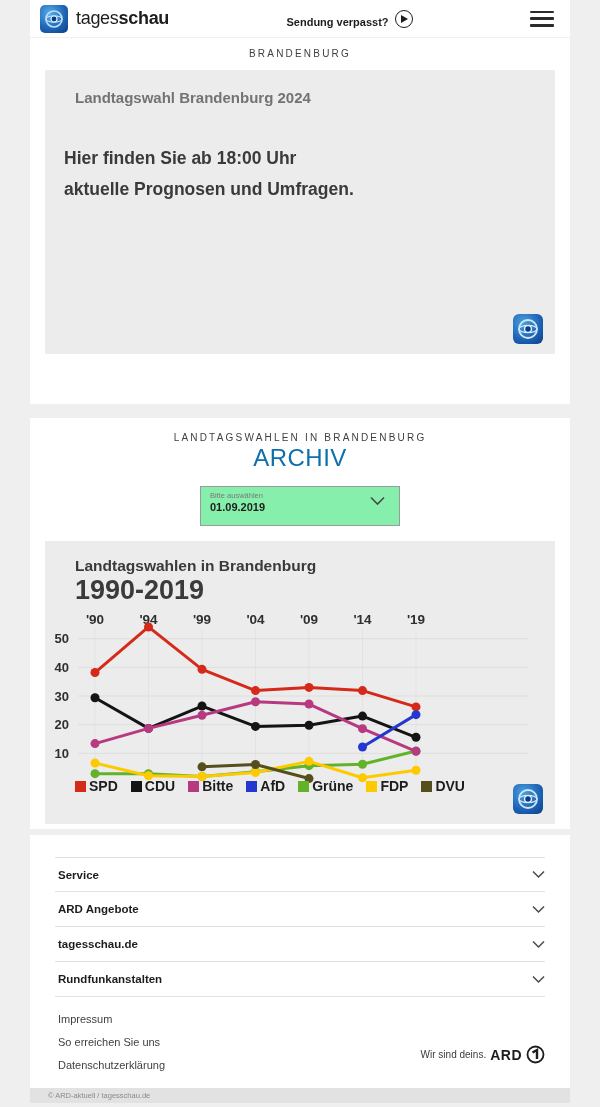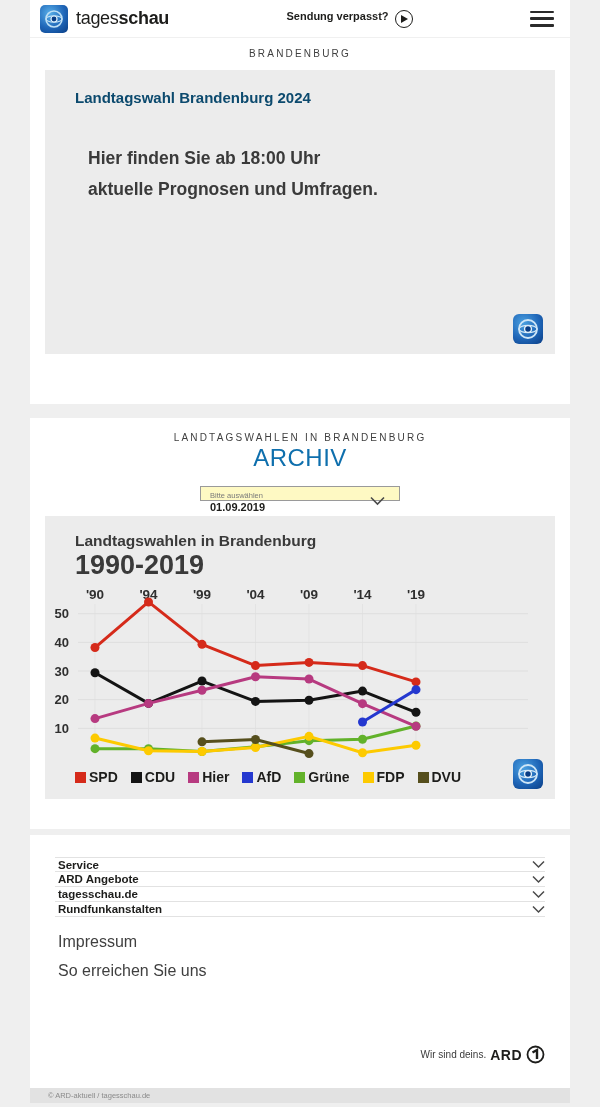--- a/index.html
+++ b/index.html
@@ -18,70 +18,70 @@
   .card-main { height:404px; margin-bottom:14px; }
   .hdr-row { display:flex; align-items:center; height:38px; padding:0 10px 0 10px; border-bottom:1px solid #f0f0f0; }
   .ts-logo {
     width:28px; height:28px; border-radius:5px; flex:0 0 auto;
     background:radial-gradient(circle at 35% 30%, #58aee8 0%, #1f66b8 55%, #0a3d85 100%);
     display:flex; align-items:center; justify-content:center;
   }
   .ts-logo svg { display:block; }
   .brand { font-size:18px; margin-left:8px; color:#1d1d1b; letter-spacing:-0.3px; }
   .brand b { font-weight:700; }
-  .sendung { display:flex; align-items:flex-start; gap:6px; margin:0 auto; cursor:pointer; }
+  .sendung { display:flex; align-items:flex-end; gap:6px; margin:0 auto; cursor:pointer; }
   .sendung-label { font-size:11px; color:#1d1d1b; font-weight:600; }
   .play-icon { width:18px; height:18px; border:1.6px solid #1d1d1b; border-radius:50%static; border-radius:50%;
     display:flex; align-items:center; justify-content:center; }
   .play-icon::after { content:""; display:block; width:0; height:0; margin-left:2px;
     border-left:7px solid #1d1d1b; border-top:4.5px solid transparent; border-bottom:4.5px solid transparent; }
   .burger { width:24px; height:16px; display:flex; flex-direction:column; justify-content:space-between; cursor:pointer; margin-right:6px; }
   .burger span { display:block; height:2.6px; background:#2b2b2b; border-radius:1px; }
 
   .breadcrumb { display:flex; align-items:center; height:18px; padding-left:24px; border-bottom:1px solid #e7e7e7; }
   .crumb { font-size:9.5px; color:#4a4a4a; padding:0 9px; border-right:1px solid #dcdcdc; cursor:pointer; }
   .crumb:last-child { border-right:none; font-weight:700; color:#1d1d1b; }
 
   .eyebrow { text-align:center; font-size:10px; letter-spacing:2.2px; color:#3f3f3f; }
   .hero .eyebrow { margin-top:10px; }
   .big-title { text-align:center; font-size:26px; font-weight:400; color:#0e6fad; letter-spacing:0.5px; margin-top:1px; }
 
   
   .gray-box { width:510px; margin:11px auto 0; background:#ececec; position:relative; }
   .teaser-box { height:284px; }
-  .teaser-h { font-size:15px; font-weight:700; color:#0c4a6e; padding:19px 0 0 30px; }
-  .teaser-statement { font-size:17.5px; font-weight:700; color:#3a3a3a; line-height:31px; padding:37px 0 0 43px; }
+  .teaser-h { font-size:15px; font-weight:700; color:#737373; padding:19px 0 0 30px; }
+  .teaser-statement { font-size:17.5px; font-weight:700; color:#3a3a3a; line-height:31px; padding:37px 0 0 19px; }
   .ard-chip {
     position:absolute; right:12px; bottom:10px; width:30px; height:30px; border-radius:6px;
     background:radial-gradient(circle at 35% 30%, #4aa0e0 0%, #1f66b8 55%, #0a3d85 100%);
     display:flex; align-items:center; justify-content:center; 
   }
 
   
   .card-archive { height:411px; margin-bottom:6px; padding-top:14px; }
-  .select-wrap { width:200px; height:15px; border:1px solid #9a9a9a; background:#fef9c3;
+  .select-wrap { width:200px; height:40px; border:1px solid #9a9a9a; background:#86efac;
     margin:14px auto 0; position:relative; padding:4px 0 0 9px; cursor:pointer; }
   .select-label { font-size:7.5px; color:#7a7a7a; }
   .select-value { font-size:11px; color:#1d1d1b; font-weight:600; margin-top:1px; }
   .select-chevron { position:absolute; right:14px; top:9px; }
 
   .chart-box { height:283px; margin-top:15px; }
-  .chart-legend { position:absolute; left:30px; bottom:14px; display:flex; align-items:center;justify-content:flex-end; }
+  .chart-legend { position:absolute; left:30px; bottom:30px; display:flex; align-items:center;justify-content:flex-end; }
   .legend-item { display:flex; align-items:center; margin-right:13px; }
   .legend-swatch { width:11px; height:11px; margin-right:3px; }
   .legend-label { font-size:14px; font-weight:700; color:#1d1d1b; }
 
   
   .card-footer { height:253px; padding-top:22px; position:relative; }
-  .acc-row { height:15px; display:flex; align-items:center; justify-content:space-between;
+  .acc-row { height:35px; display:flex; align-items:center; justify-content:space-between;
     margin:0 25px; border-bottom:1px solid #e2e2e2; cursor:pointer; }
   .acc-row:first-of-type { border-top:1px solid #e2e2e2; }
   .acc-label { font-size:11.5px; font-weight:700; color:#1d1d1b; padding-left:3px; }
   .foot-links { margin:11px 25px 0; }
-  .foot-link { font-size:16px; color:#3f3f3f; padding:5px 3px 6px; cursor:pointer; }
+  .foot-link { font-size:11px; color:#3f3f3f; padding:5px 3px 6px; cursor:pointer; }
   .ard-claim-line { position:absolute; right:25px; bottom:24px; display:flex; align-items:center; gap:4px; }
   .ard-claim { font-size:10px; color:#3a3a3a; }
   .ard-word { font-size:14px; font-weight:700; color:#1d1d1b; letter-spacing:0.5px; }
 
   .copyright-bar { height:15px; background:#e2e2e2; display:flex; align-items:center; }
   .copyright-text { font-size:7.5px; color:#8a8a8a; padding-left:18px; }
 
   svg text { font-family:"Liberation Sans","DejaVu Sans",sans-serif; }
 </style>
 </head>
@@ -224,21 +224,21 @@
           <span class="legend-item">
             <span class="legend-swatch" style="background: rgb(213, 42, 26);"></span>
             <span class="legend-label">SPD</span>
           </span>
           <span class="legend-item">
             <span class="legend-swatch" style="background: rgb(20, 20, 20);"></span>
             <span class="legend-label">CDU</span>
           </span>
           <span class="legend-item">
             <span class="legend-swatch" style="background: rgb(183, 58, 128);"></span>
-            <span class="legend-label">Hier</span>
+            <span class="legend-label">Bitte</span>
           </span>
           <span class="legend-item">
             <span class="legend-swatch" style="background: rgb(36, 56, 207);"></span>
             <span class="legend-label">AfD</span>
           </span>
           <span class="legend-item">
             <span class="legend-swatch" style="background: rgb(98, 178, 42);"></span>
             <span class="legend-label">Grüne</span>
           </span>
           <span class="legend-item">
@@ -283,20 +283,21 @@
         <div class="acc-row">
           <span class="acc-label">Rundfunkanstalten</span>
           <svg width="13" height="9" viewBox="0 0 13 9">
             <polyline points="1,1.5 6.5,7 12,1.5" fill="none" stroke="#4a4a4a" stroke-width="1.5"></polyline>
           </svg>
         </div>
       </div>
     <div class="foot-links" id="foot-links">
         <div class="foot-link">Impressum</div>
         <div class="foot-link">So erreichen Sie uns</div>
+        <div class="foot-link">Datenschutzerklärung</div>
       </div>
 
     <div class="ard-claim-line">
       <span class="ard-claim">Wir sind deins.</span>
       <span class="ard-word">ARD</span>
       <svg width="19" height="19" viewBox="0 0 19 19">
         <circle cx="9.5" cy="9.5" r="8" fill="none" stroke="#1d1d1b" stroke-width="1.8"></circle>
         <path d="M6.5 7.5 L11 5 L11 14" fill="none" stroke="#1d1d1b" stroke-width="2.4"></path>
       </svg>
     </div>

